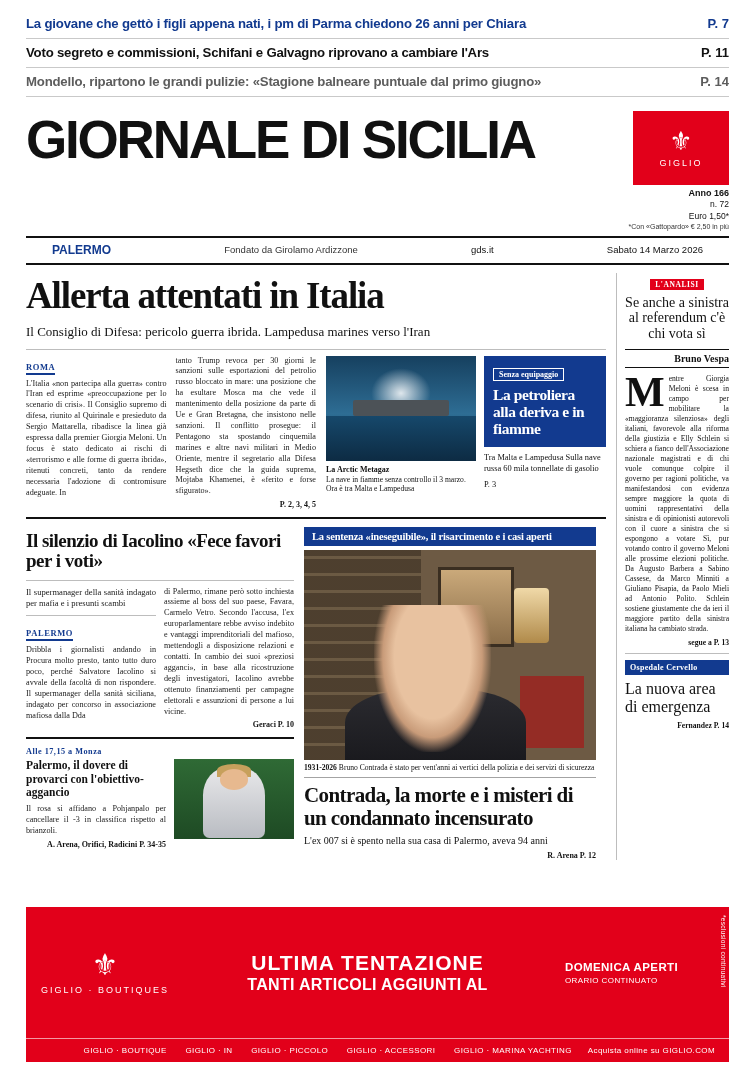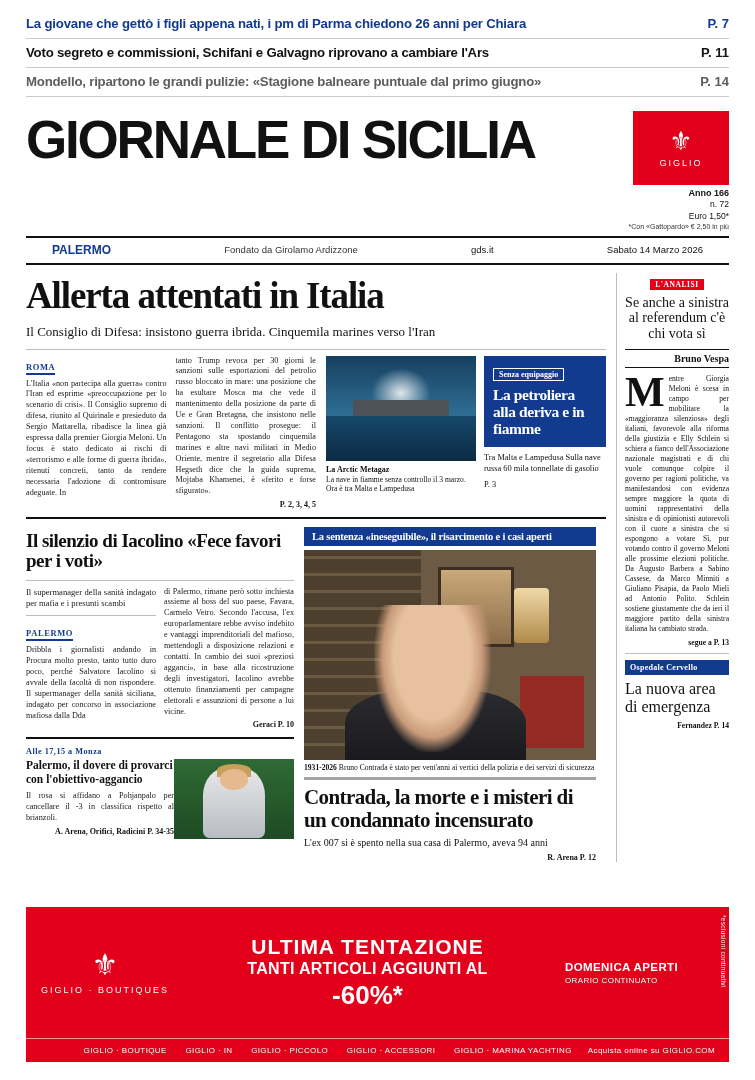--- a/index.html
+++ b/index.html
@@ -147,30 +147,30 @@
   .fp-face { position:absolute; left:24%; top:26%; width:40%; height:70%;
     background:radial-gradient(ellipse at 50% 35%, #e8c2a0 0 46%, #c89b79 60%, rgba(0,0,0,0) 72%); }
   .fp-body { position:absolute; left:14%; top:66%; width:62%; height:40%;
     background:linear-gradient(#2b2b30,#17171b); border-radius:40% 40% 0 0; }
   .fp-red { position:absolute; right:4%; bottom:6%; width:22%; height:34%;
     background:#9b2420; opacity:.85; }
   .fp-lamp { position:absolute; right:16%; top:18%; width:12%; height:26%;
     background:linear-gradient(#f0d9a8,#b08a4a); border-radius:4px; }
 
   .photo-strip-cap {
-    font-size:7.6px; line-height:1.3; padding:3px 0 4px 0; border-bottom:3px solid #a3a3a3;
+    font-size:7.6px; line-height:1.3; padding:3px 0 4px 0; border-bottom:1px solid #a3a3a3;
   }
   .photo-strip-cap b { font-weight:bold; }
 
   h2.feature-title {
     font-size:21px; font-weight:bold; line-height:1.07; letter-spacing:-0.6px; margin:6px 0 6px 0;
   }
   .feature-sub { font-size:10px; line-height:1.25; }
 
-  .monza { display:flex; gap:0; }
+  .monza { display:flex; gap:8px; }
   .monza-txt { flex:1; }
   .monza-photo {
     width:120px; height:80px; background:linear-gradient(#2f6a35,#1e4a24); position:relative; overflow:hidden;
   }
   .mp-person { position:absolute; left:24%; top:10%; width:52%; height:88%;
     background:linear-gradient(#e8e8ea,#b9bcc2); border-radius:40% 40% 10% 10%; }
   .mp-head { position:absolute; left:38%; top:12%; width:24%; height:26%;
     background:#e7b98f; border-radius:50%; }
   .mp-hair { position:absolute; left:36%; top:6%; width:28%; height:16%;
     background:#c7a05c; border-radius:50% 50% 0 0; }
@@ -264,21 +264,21 @@
     <div class="mid">Fondato da Girolamo Ardizzone</div>
     <div class="site">gds.it</div>
     <div class="date">Sabato 14 Marzo 2026</div>
   </div>
 
   <div class="content">
 
     <div class="left">
 
       <h1 class="headline">Allerta attentati in Italia</h1>
-      <div class="subhead">Il Consiglio di Difesa: insistono guerra ibrida. Cinquemila marines verso l'Iran</div>
+      <div class="subhead">Il Consiglio di Difesa: pericolo guerra ibrida. Lampedusa marines verso l'Iran</div>
       <div class="rule-thin"></div>
 
       <div class="top-area">
         <div class="top-cols">
           <div class="col">
             <div class="kicker">ROMA</div>
             <div class="body-text">L'Italia «non partecipa alla guerra» contro l'Iran ed esprime «preoccupazione per lo scenario di crisi». Il Consiglio supremo di difesa, riunito al Quirinale e presieduto da Sergio Mattarella, ribadisce la linea già espressa dalla premier Giorgia Meloni. Un focus è stato dedicato ai rischi di «terrorismo e alle forme di guerra ibrida», ritenuti concreti, tanto da rendere necessaria l'adozione di contromisure adeguate. In</div>
           </div>
           <div class="col">
             <div class="body-text">tanto Trump revoca per 30 giorni le sanzioni sulle esportazioni del petrolio russo bloccato in mare: una posizione che ha esultare Mosca ma che vede il mantenimento della posizione da parte di Ue e Gran Bretagna, che insistono nelle sanzioni. Il conflitto prosegue: il Pentagono sta spostando cinquemila marines e altre navi militari in Medio Oriente, mentre il segretario alla Difesa Hegseth dice che la guida suprema, Mojtaba Khamenei, è «ferito e forse sfigurato».</div>
@@ -395,21 +395,20 @@
 
   <div class="ad">
     <div class="ad-main">
       <div class="ad-logo">
         <div class="mark">⚜</div>
         <div class="name">GIGLIO · BOUTIQUES</div>
       </div>
       <div class="ad-center">
         <div class="ad-t1">ULTIMA TENTAZIONE</div>
         <div class="ad-t2">TANTI ARTICOLI AGGIUNTI AL</div>
-        <div class="ad-t3">-60%*</div>
       </div>
       <div class="ad-right">
         <div class="ad-r1">DOMENICA APERTI</div>
         <div class="ad-r2">ORARIO CONTINUATO</div>
       </div>
       <div class="ad-vert">*esclusioni continuativi</div>
     </div>
     <div class="ad-foot">
       <div class="items">
         <span>GIGLIO · BOUTIQUE</span>

